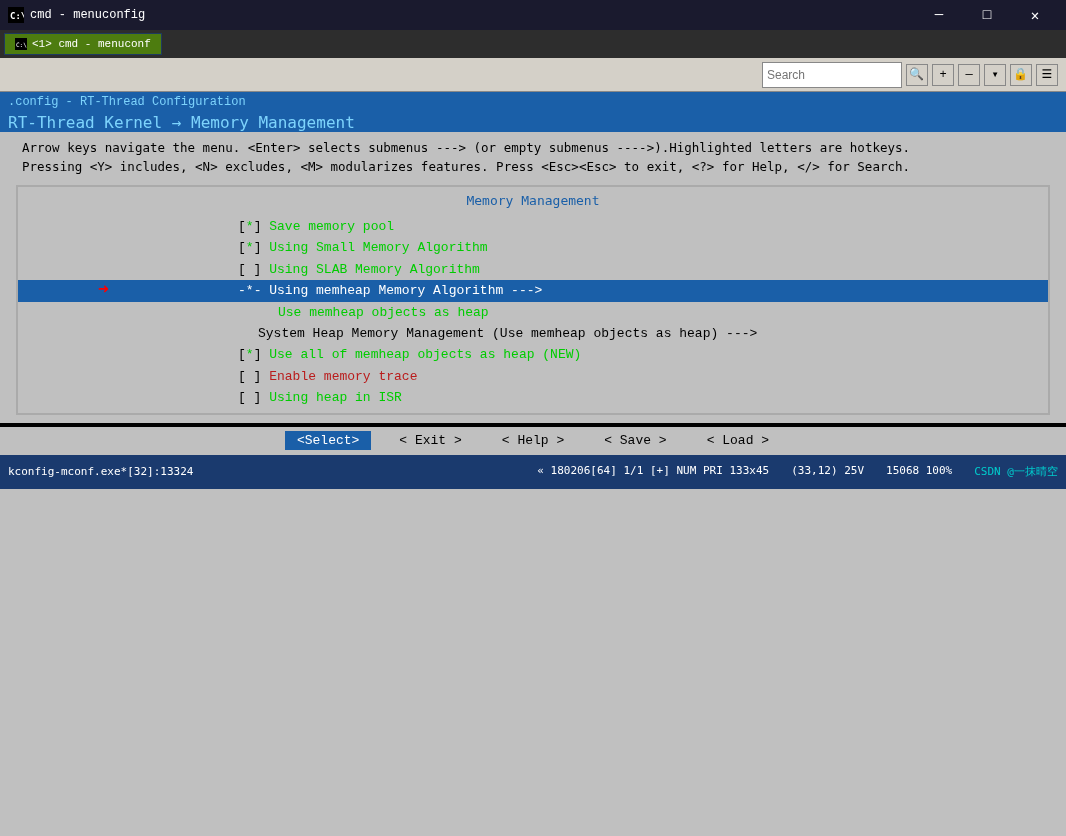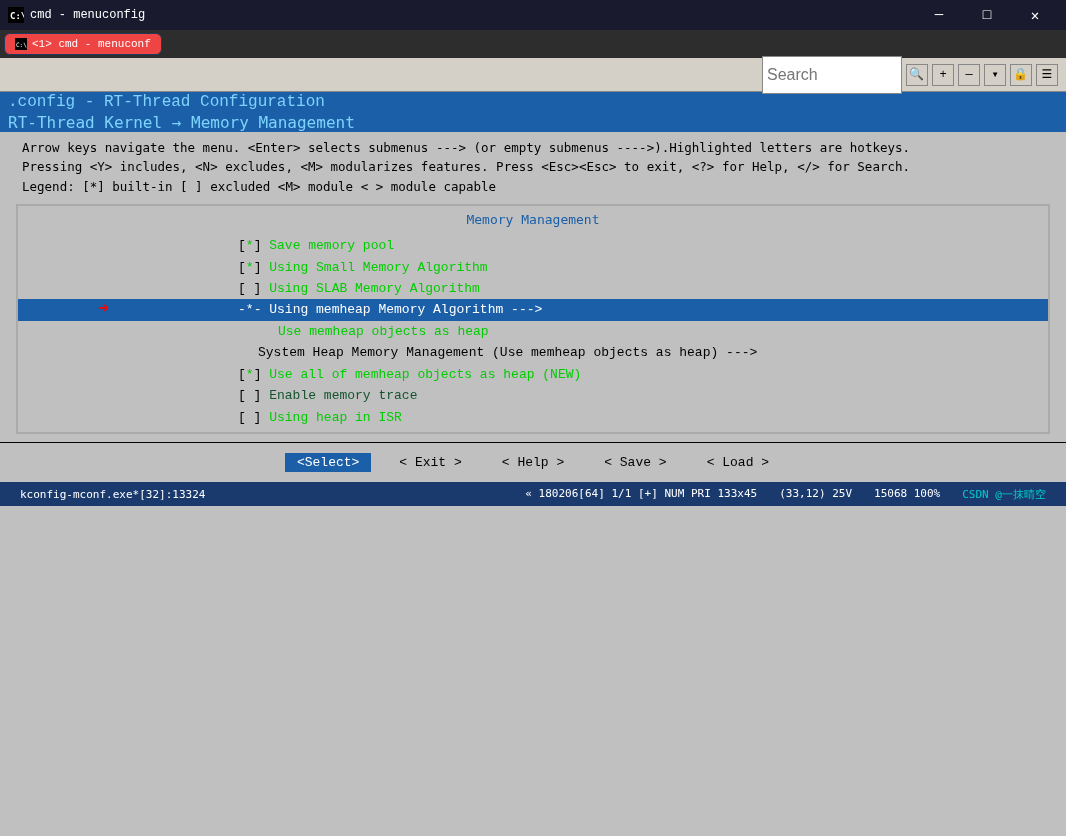--- a/index.html
+++ b/index.html
@@ -73,44 +73,43 @@
       background: #3c3c3c;
       color: #ccc;
       font-size: 11px;
       display: flex;
       align-items: center;
       gap: 5px;
       border: 1px solid #555;
       cursor: pointer;
     }
     .tab-item.active {
-      background: #ef4444;
+      background: #4d7c0f;
       color: #fff;
       border-color: #1e3a5f;
-      border-radius: 6px;
     }
 
     
     .toolbar {
       width: 100%;
       height: 34px;
       background: #d4d0c8;
       display: flex;
       align-items: center;
       justify-content: flex-end;
       padding: 0 8px;
       gap: 4px;
       border-bottom: 1px solid #888;
     }
     .search-box {
-      height: 38px;
+      height: 26px;
       width: 140px;
       border: 1px solid #888;
       padding: 0 4px;
-      font-size: 16px;
+      font-size: 12px;
       background: #fff;
     }
     .toolbar-btn {
       width: 22px;
       height: 22px;
       border: 1px solid #888;
       background: #d4d0c8;
       display: flex;
       align-items: center;
       justify-content: center;
@@ -122,33 +121,33 @@
     .breadcrumb-bar {
       width: 100%;
       height: 20px;
       background: #1a5fa8;
       display: flex;
       align-items: center;
       padding: 0 8px;
     }
     .breadcrumb-text {
       color: #7dd3fc;
-      font-size: 16px;
+      font-size: 12px;
     }
 
     
     .button-bar {
       width: 100%;
-      height: 40px;
+      height: 32px;
       background: #c0c0c0;
       display: flex;
       align-items: center;
       justify-content: center;
       gap: 16px;
-      border-top: 1px solid #000000;
+      border-top: 4px solid #000000;
     }
     .nav-btn {
       padding: 2px 12px;
       background: #1a5fa8;
       color: #fff;
       font-family: 'Consolas', 'Courier New', monospace;
       font-size: 13px;
       border: none;
       cursor: pointer;
     }
@@ -158,26 +157,26 @@
       color: #000;
       font-family: 'Consolas', 'Courier New', monospace;
       font-size: 13px;
       border: none;
       cursor: pointer;
     }
 
     
     .status-bar {
       width: 100%;
-      height: 24px;
+      height: 34px;
       background: #1a3a6e;
       display: flex;
       align-items: center;
       justify-content: space-between;
-      padding: 0 20px;
+      padding: 0 8px;
     }
     .status-text {
       color: #fff;
       font-size: 11px;
       font-family: 'Consolas', monospace;
     }
     .status-right {
       display: flex;
       gap: 22px;
     }
@@ -260,21 +259,20 @@
   <span class="breadcrumb-text" style="color:#7dd3fc;">.config - RT-Thread Configuration</span>
 </div>
 <div style="width:100%; height:20px; background:#1a5fa8; display:flex; align-items:center; padding:0 8px;">
   <span style="color:#7dd3fc; font-size:16px; font-family:Consolas,monospace;">RT-Thread Kernel → Memory Management</span>
 </div>
 
 <div style="width:100%; background:#c0c0c0; padding:6px 16px 4px 22px; flex:none;">
   <div style="font-family:Consolas,monospace; font-size:12.5px; color:#000; line-height:1.55;">
     <span>Arrow keys navigate the menu.  &lt;Enter&gt; selects submenus ---&gt;  (or empty submenus ----&gt;).</span><span>Highlighted letters are hotkeys.</span><br>
     <span>Pressing &lt;Y&gt; includes, &lt;N&gt; excludes, &lt;M&gt; modularizes features.  Press &lt;Esc&gt;&lt;Esc&gt; to exit, &lt;?&gt; for Help, &lt;/&gt; for Search.</span><br>
-    <span>Legend: [*] built-in  [ ] excluded  &lt;M&gt; module  &lt; &gt; module capable</span>
   </div>
 </div>
 
 <div style="width:100%; background:#c0c0c0; padding:4px 16px; flex:1; display:flex; flex-direction:column;">
   <div class="menu-outer">
     <div class="menu-inner-title">Memory Management</div>
     <div class="menu-items-wrapper">
 
       <div class="mi">
         <span style="color:#000;">[</span><span style="color:#00cc00;">*</span><span style="color:#000;">] </span><span style="color:#00cc00;">Save memory pool</span>
@@ -299,21 +297,21 @@
 
       <div class="mi" style="padding-left:240px;">
         <span style="color:#000;">System Heap Memory Management (Use memheap objects as heap)  ---&gt;</span>
       </div>
 
       <div class="mi" style="padding-left:220px;">
         <span style="color:#000;">[</span><span style="color:#00cc00;">*</span><span style="color:#000;">]     </span><span style="color:#00cc00;">Use all of memheap objects as heap (NEW)</span>
       </div>
 
       <div class="mi">
-        <span style="color:#000;">[ ] </span><span style="color:#14532d;">Enable memory trace</span>
+        <span style="color:#000;">[ ] </span><span style="color:#b91c1c;">Enable memory trace</span>
       </div>
 
       <div class="mi">
         <span style="color:#000;">[ ] </span><span style="color:#00cc00;">Using heap in ISR</span>
       </div>
 
     </div>
   </div>
 </div>
 

